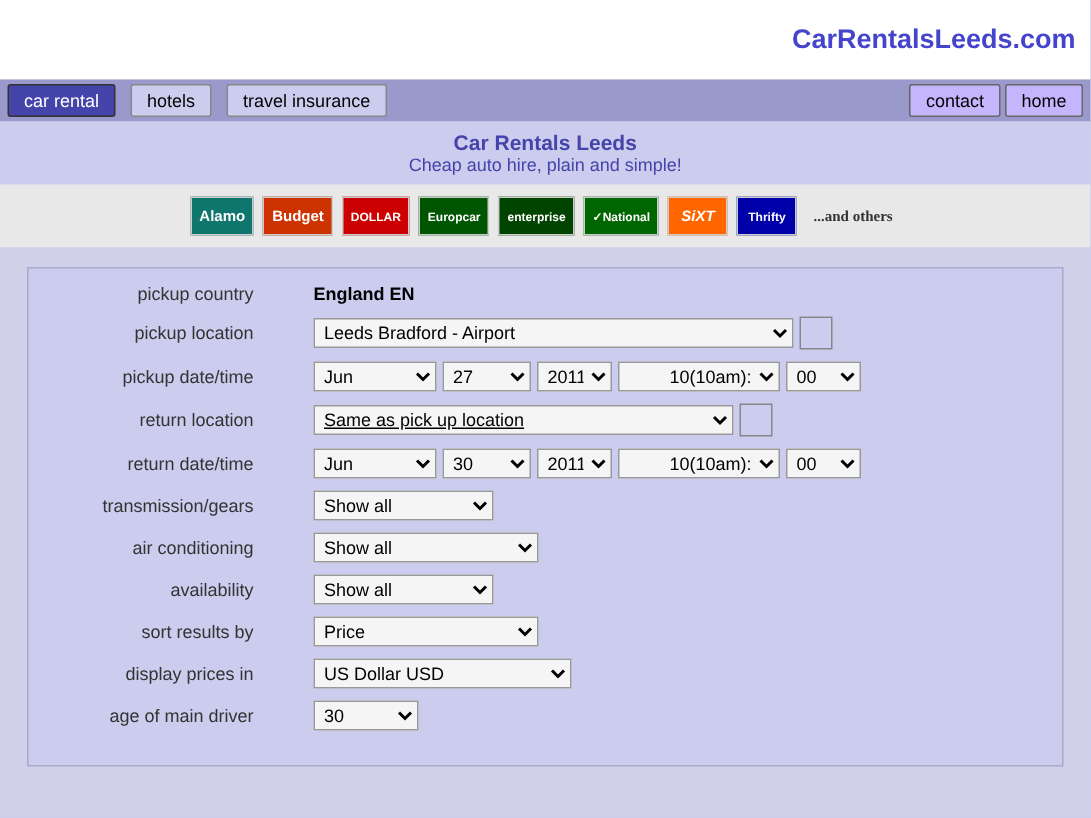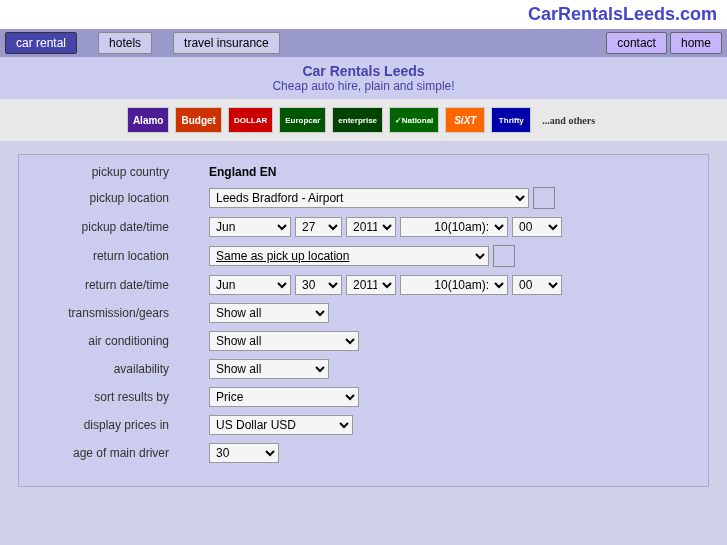--- a/index.html
+++ b/index.html
@@ -1,34 +1,34 @@
 <!DOCTYPE html>
 <html><head>
   <meta charset="utf-8">
   <style>
     * { margin: 0; padding: 0; box-sizing: border-box; }
     body { font-family: Arial, sans-serif; font-size: 13px; background: #d0d0e8; width: 727px; }
 
     .top-bar {
       background: #fff;
       text-align: right;
-      padding: 4px 10px;
+      padding: 16px 10px;
       font-size: 18px;
       font-weight: bold;
       color: #4444cc;
     }
 
     .nav-bar {
       background: #9999cc;
       display: flex;
       align-items: center;
       padding: 3px 5px;
       gap: 3px;
     }
-    .nav-left { display: flex; gap: 21px; flex: 1; }
+    .nav-left { display: flex; gap: 10px; flex: 1; }
     .nav-right { display: flex; gap: 3px; }
 
     .nav-btn {
       padding: 3px 10px;
       border: 1px solid #555;
       cursor: pointer;
       font-size: 12px;
       border-radius: 2px;
     }
     .nav-btn-active {
@@ -76,21 +76,21 @@
       align-items: center;
       justify-content: center;
       border: 1px solid #ccc;
       padding: 2px 5px;
       background: #fff;
       font-size: 11px;
       font-weight: bold;
       min-width: 40px;
       height: 26px;
     }
-    .logo-alamo { background: #4c1d95; color: #fff; font-size: 10px; }
+    .logo-alamo { background: #0f766e; color: #fff; font-size: 10px; }
     .logo-budget { background: #cc3300; color: #fff; font-size: 10px; }
     .logo-dollar { background: #cc0000; color: #fff; font-size: 8px; }
     .logo-europcar { background: #005500; color: #fff; font-size: 8px; }
     .logo-enterprise { background: #004400; color: #fff; font-size: 8px; }
     .logo-national { background: #006600; color: #fff; font-size: 8px; }
     .logo-sixt { background: #ff6600; color: #fff; font-size: 10px; font-style: italic; }
     .logo-thrifty { background: #0000aa; color: #fff; font-size: 8px; }
     .logo-others { font-size: 10px; color: #333; border: none; background: none; font-family: Liberation Serif, serif; }
 
     .main-form {
@@ -140,32 +140,32 @@
     }
     .location-btn {
       width: 22px;
       height: 22px;
       background: #ccccee;
       border: 1px solid #888;
       cursor: pointer;
     }
 
     .date-select { width: 82px; }
-    .day-select { width: 47px; }
+    .day-select { width: 59px; }
     .year-select { width: 50px; }
     .time-select { width: 108px; text-align: right; }
     .min-select { width: 50px; }
 
     .return-select { width: 280px; text-decoration: underline; }
 
     .trans-select { width: 120px; }
     .ac-select { width: 150px; }
     .avail-select { width: 120px; }
     .sort-select { width: 150px; }
-    .price-select { width: 144px; }
+    .price-select { width: 172px; }
     .age-select { width: 70px; }
   </style>
 </head>
 <body>
 
 <div class="top-bar">
   <span>CarRentalsLeeds.com</span>
 </div>
 
 <div class="nav-bar">

